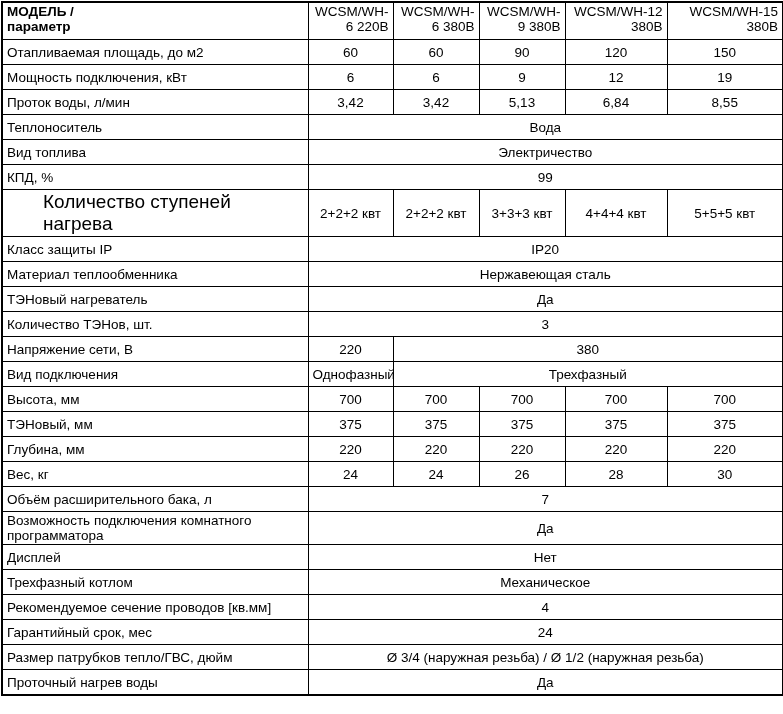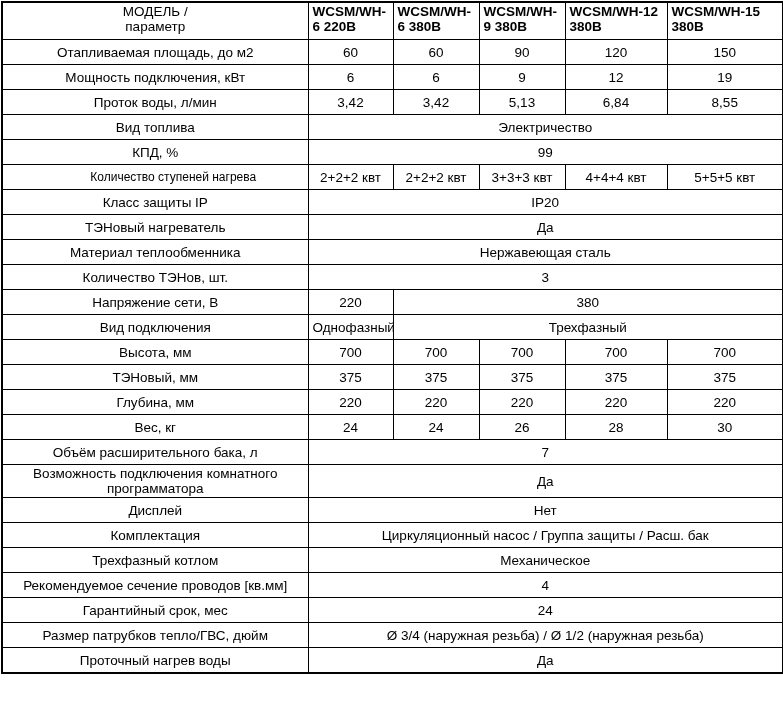--- a/index.html
+++ b/index.html
@@ -16,36 +16,36 @@
     width: 781px;
     border: 2px solid #000000;
     font-size: 13.5px;
   }
   table.spec th, table.spec td {
     border: 1px solid #000000;
     padding: 1px 4px;
     overflow: hidden;
   }
   th.param-head {
-    text-align: center;
-    vertical-align: top;
-    font-weight: normal;
-    white-space: pre-line;
-    height: 34px;
-  }
-  th.col-head {
     text-align: left;
     vertical-align: top;
     font-weight: bold;
     white-space: pre-line;
+    height: 34px;
+  }
+  th.col-head {
+    text-align: right;
+    vertical-align: top;
+    font-weight: normal;
+    white-space: pre-line;
   }
   tbody td { height: 22px; }
-  td.param { text-align: center; vertical-align: middle; }
+  td.param { text-align: left; vertical-align: middle; }
   td.val   { text-align: center; vertical-align: middle; }
-  td.param.label-large { font-size: 12px; padding-left: 40px; }
+  td.param.label-large { font-size: 19px; padding-left: 40px; }
 </style>
 </head>
 <body>
 
 <div class="sheet">
   <table class="spec">
     <colgroup>
       <col style="width:306px">
       <col style="width:85px">
       <col style="width:86px">
@@ -88,46 +88,50 @@
         </tr>
         <tr>
           <td class="param">Проток воды, л/мин</td>
           <td class="val">3,42</td>
           <td class="val">3,42</td>
           <td class="val">5,13</td>
           <td class="val">6,84</td>
           <td class="val">8,55</td>
         </tr>
         <tr>
+          <td class="param">Теплоноситель</td>
+          <td class="val" colspan="5">Вода</td>
+        </tr>
+        <tr>
           <td class="param">Вид топлива</td>
           <td class="val" colspan="5">Электричество</td>
         </tr>
         <tr>
           <td class="param">КПД, %</td>
           <td class="val" colspan="5">99</td>
         </tr>
         <tr>
           <td class="param label-large">Количество ступеней нагрева</td>
           <td class="val">2+2+2 квт</td>
           <td class="val">2+2+2 квт</td>
           <td class="val">3+3+3 квт</td>
           <td class="val">4+4+4 квт</td>
           <td class="val">5+5+5 квт</td>
         </tr>
         <tr>
           <td class="param">Класс защиты IP</td>
           <td class="val" colspan="5">IP20</td>
         </tr>
         <tr>
+          <td class="param">Материал теплообменника</td>
+          <td class="val" colspan="5">Нержавеющая сталь</td>
+        </tr>
+        <tr>
           <td class="param">ТЭНовый нагреватель</td>
           <td class="val" colspan="5">Да</td>
-        </tr>
-        <tr>
-          <td class="param">Материал теплообменника</td>
-          <td class="val" colspan="5">Нержавеющая сталь</td>
         </tr>
         <tr>
           <td class="param">Количество ТЭНов, шт.</td>
           <td class="val" colspan="5">3</td>
         </tr>
         <tr>
           <td class="param">Напряжение сети, В</td>
           <td class="val">220</td>
           <td class="val" colspan="4">380</td>
         </tr>
@@ -174,24 +178,20 @@
         </tr>
         <tr>
           <td class="param">Возможность подключения комнатного программатора</td>
           <td class="val" colspan="5">Да</td>
         </tr>
         <tr>
           <td class="param">Дисплей</td>
           <td class="val" colspan="5">Нет</td>
         </tr>
         <tr>
-          <td class="param">Комплектация</td>
-          <td class="val" colspan="5">Циркуляционный насос / Группа защиты / Расш. бак</td>
-        </tr>
-        <tr>
           <td class="param">Трехфазный котлом</td>
           <td class="val" colspan="5">Механическое</td>
         </tr>
         <tr>
           <td class="param">Рекомендуемое сечение проводов [кв.мм]</td>
           <td class="val" colspan="5">4</td>
         </tr>
         <tr>
           <td class="param">Гарантийный срок, мес</td>
           <td class="val" colspan="5">24</td>

